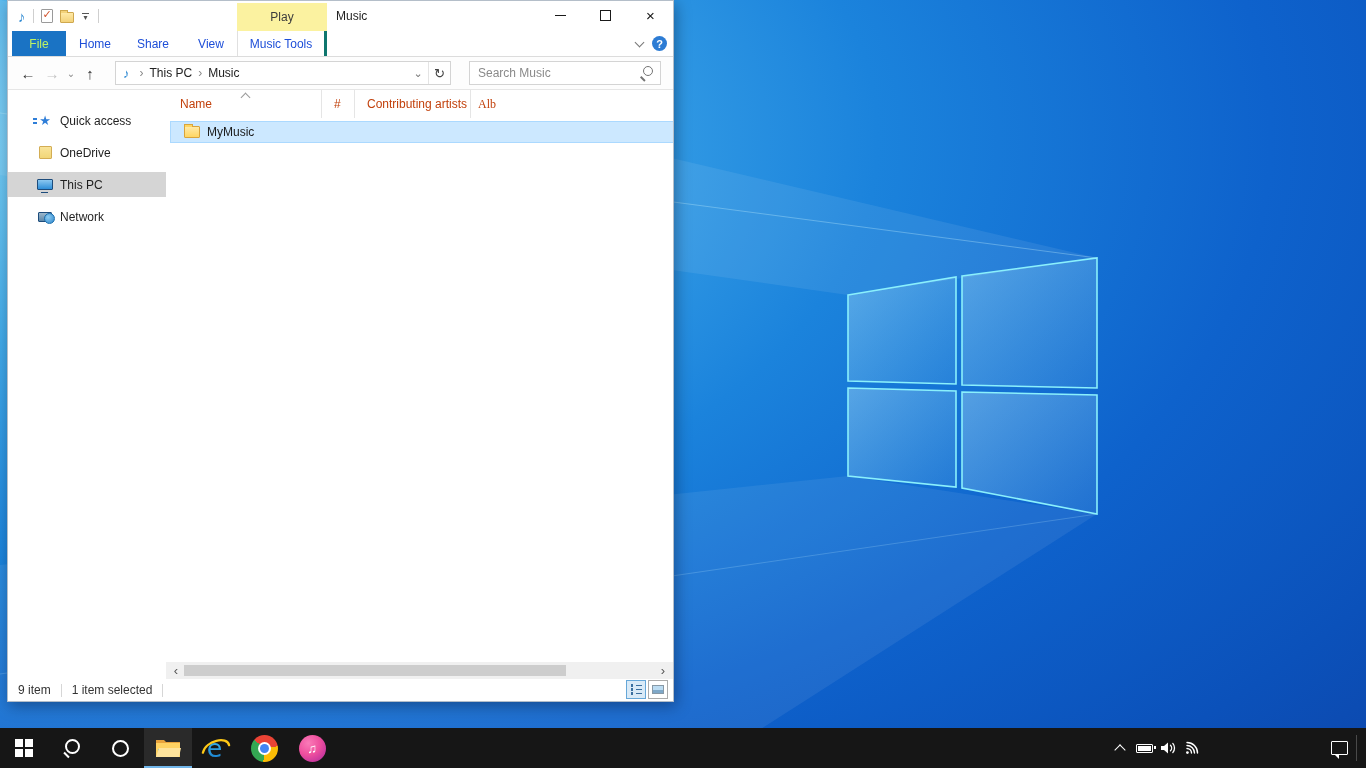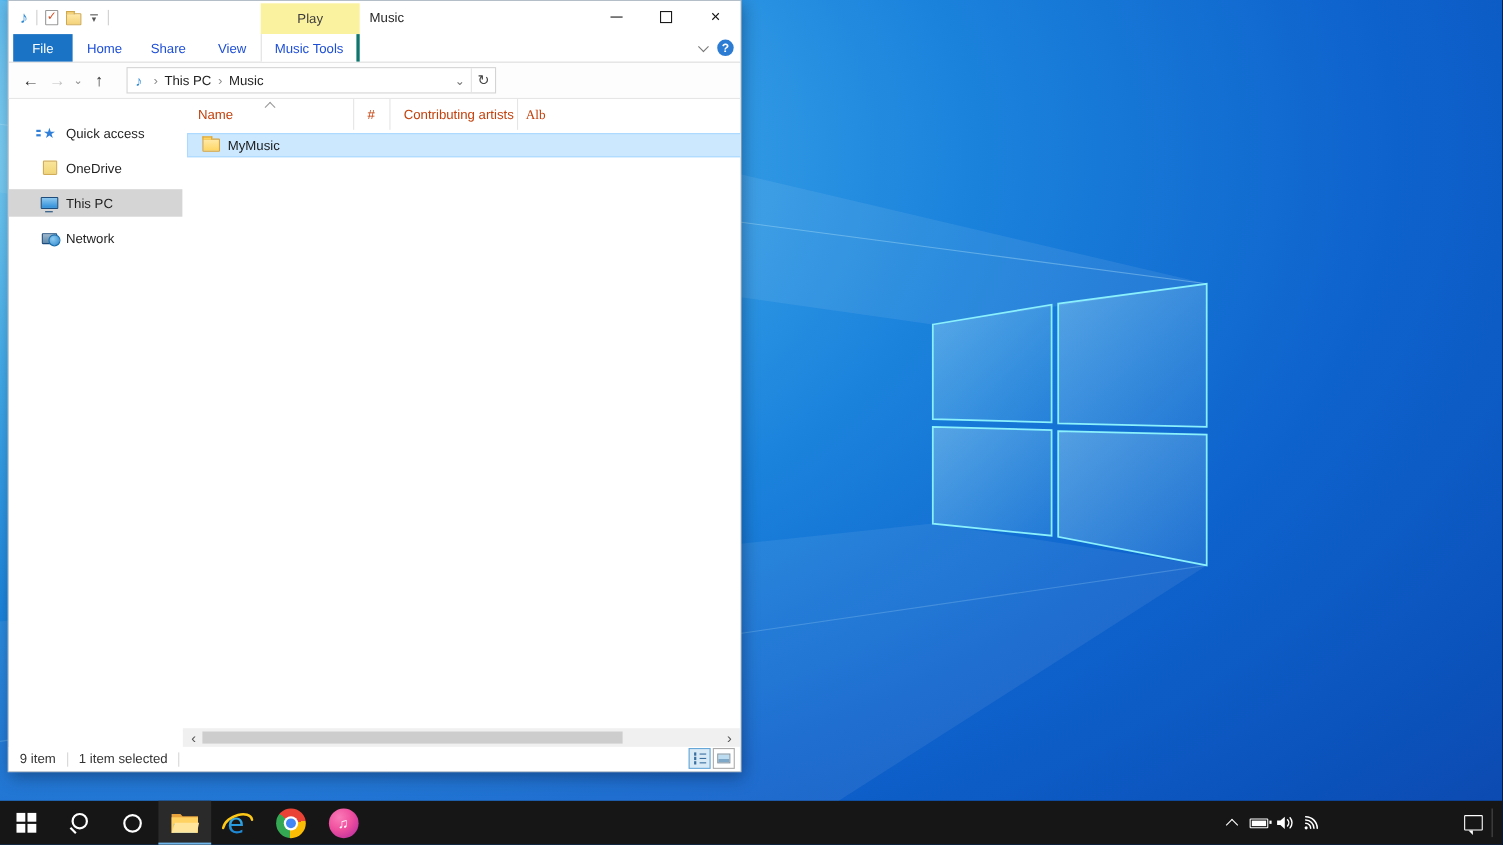--- a/index.html
+++ b/index.html
@@ -40,21 +40,21 @@
   .caption-btns { position:absolute; right:0; top:0; height:29px; display:flex; }
   .cap-btn { width:45px; height:29px; display:flex; align-items:center; justify-content:center; }
   .glyph-min { width:11px; height:1px; background:#1a1a1a; }
   .glyph-max { width:11px; height:11px; border:1px solid #1a1a1a; }
   .glyph-close { font-size:15px; color:#111; line-height:1; }
 
   
   .tabsrow { position:relative; height:26px; flex:0 0 26px; background:#fff;
     border-bottom:1px solid #dcdcdc; display:flex; align-items:stretch; padding-left:4px; }
   .rtab { display:flex; align-items:center; justify-content:center; font-size:12px; color:#1d4ed8; }
-  .rtab-file { width:54px; background:#1a73c4; color:#ffffff; }
+  .rtab-file { width:54px; background:#1a73c4; color:#bef264; }
   .rtab-home,.rtab-share,.rtab-view { width:58px; }
   .rtab-tools { position:absolute; left:229px; top:0; width:90px; height:25px;
     background:#fff; border-left:1px solid #e0e0e0; border-right:3px solid #0f766e;
     display:flex; align-items:center; justify-content:center; }
   .ribbon-right { position:absolute; right:6px; top:0; height:25px; display:flex; align-items:center; gap:9px; }
   .chev-down { width:7px; height:7px; border-left:1.5px solid #777; border-bottom:1.5px solid #777;
     transform:rotate(-45deg); margin-top:-3px; }
   .help-circ { width:15px; height:15px; border-radius:50%; background:#2d7cd4; color:#fff;
     font-size:11px; font-weight:bold; display:flex; align-items:center; justify-content:center; }
 
@@ -277,20 +277,24 @@
       <div class="addressbar">
         <span class="addr-note">♪</span>
         <span class="crumb-sep">›</span>
         <span class="crumb">This PC</span>
         <span class="crumb-sep">›</span>
         <span class="crumb">Music</span>
         <span class="addr-spacer"></span>
         <span class="addr-drop">⌄</span>
         <span class="addr-refresh">↻</span>
       </div>
+      <div class="searchbox">
+        <input type="text" placeholder="Search Music" style="">
+        <span class="mag"></span>
+      </div>
     </div>
 
     <div class="mainrow">
       <div class="sidebar">
         <div class="side-item">
           <span class="side-icn">
               <span class="icn-star">★</span>
             </span>
           <span>Quick access</span>
         </div>

